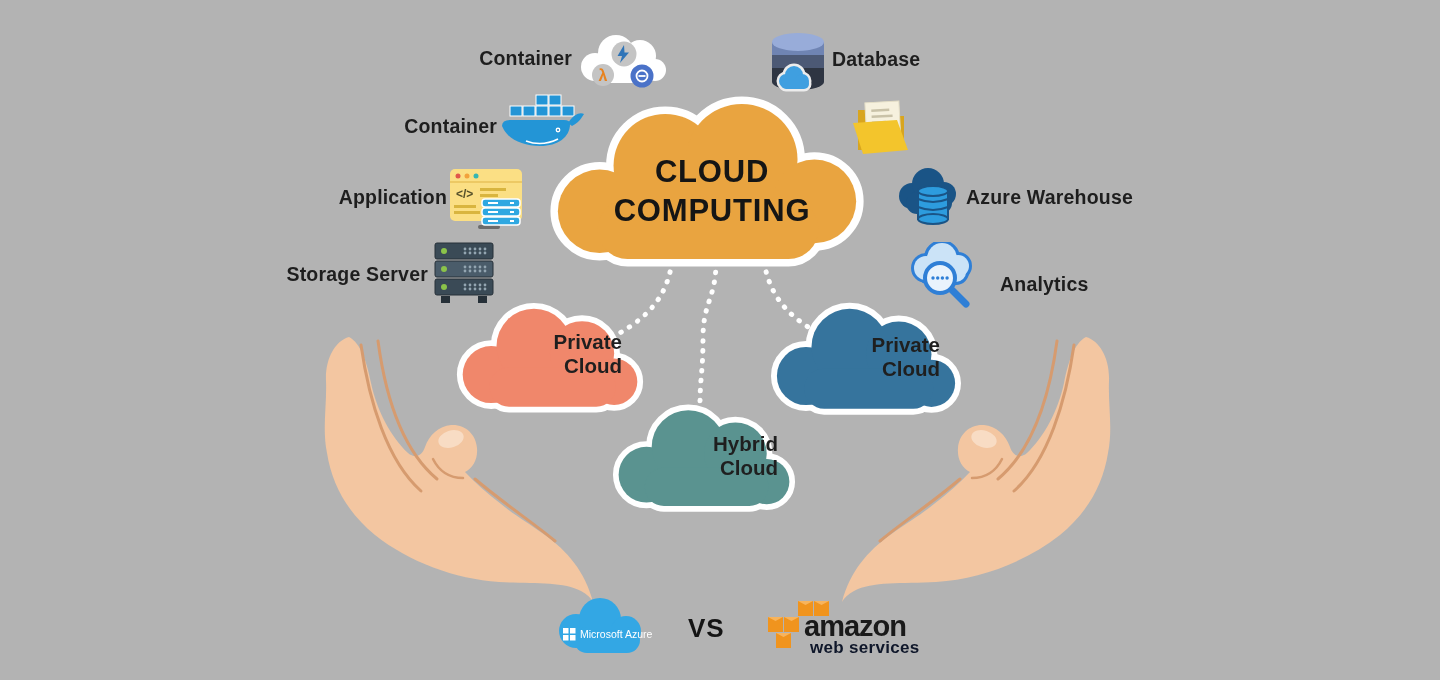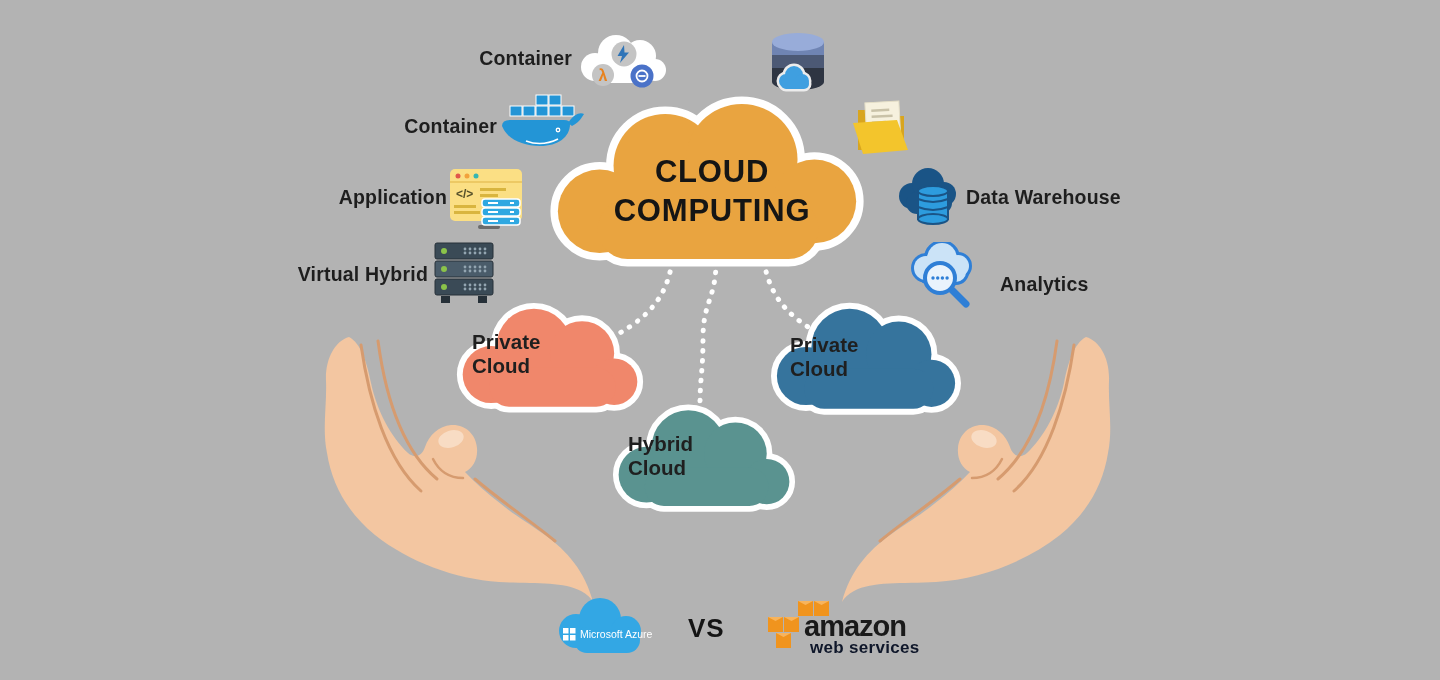--- a/index.html
+++ b/index.html
@@ -2,21 +2,21 @@
 <html><head>
 <meta charset="utf-8">
 <style>
   html,body{margin:0;padding:0;background:#B3B3B3;}
   #canvas{position:relative;width:1440px;height:680px;background:#B3B3B3;overflow:hidden;
           font-family:"Liberation Sans",sans-serif;}
   .svc-label{position:absolute;font-weight:700;font-size:19.5px;color:#1E1E1E;letter-spacing:.2px;z-index:4;}
   .svc-label.right-align{text-align:right;}
   .icon{position:absolute;z-index:4;}
   .cloud{position:absolute;z-index:3;}
-  .cloud-name{position:absolute;z-index:5;text-align:left;font-weight:700;font-size:20.5px;
+  .cloud-name{position:absolute;z-index:5;text-align:right;font-weight:700;font-size:20.5px;
               line-height:23.5px;color:#1F1F1F;}
   #main-title{position:absolute;left:562px;top:152px;width:300px;z-index:5;text-align:center;
               font-weight:800;font-size:31px;line-height:39px;color:#151515;letter-spacing:.8px;}
   #connectors{position:absolute;left:0;top:0;z-index:2;}
   .hand{position:absolute;z-index:1;width:285px;height:272px;}
   #vs-label{position:absolute;left:688px;top:613px;width:52px;z-index:4;
             font-weight:800;font-size:26px;color:#141414;letter-spacing:1px;}
   #aws-text1{position:absolute;left:804px;top:610px;z-index:4;font-weight:800;font-size:29px;
              color:#1A1A1A;letter-spacing:-1px;}
   #aws-text2{position:absolute;left:810px;top:638px;z-index:4;font-weight:600;font-size:17px;
@@ -156,23 +156,24 @@
     </svg>
   </div>
   <div class="cloud-name" style="left:628px;top:432px;width:150px;">
     <div>Hybrid</div>
     <div>Cloud</div>
   </div>
 
   <div class="svc-label right-align" style="left:420px;top:47px;width:152px;">Container</div>
   <div class="svc-label right-align" style="left:345px;top:115px;width:152px;">Container</div>
   <div class="svc-label right-align" style="left:295px;top:186px;width:152px;">Application</div>
-  <div class="svc-label right-align" style="left:276px;top:263px;width:152px;">Virtual Hybrid</div>
-
-  <div class="svc-label" style="left:966px;top:186px;width:190px;">Data Warehouse</div>
+  <div class="svc-label right-align" style="left:276px;top:263px;width:152px;">Storage Server</div>
+
+  <div class="svc-label" style="left:832px;top:48px;width:180px;">Database</div>
+  <div class="svc-label" style="left:966px;top:186px;width:190px;">Azure Warehouse</div>
   <div class="svc-label" style="left:988px;top:273px;width:160px;margin-left:12px;">Analytics</div>
 
   <div class="icon" style="left:576px;top:28px;">
     <svg width="96" height="66" viewBox="0 0 96 66">
       <g fill="#FFFFFF">
         <circle cx="19" cy="39" r="14"></circle>
           <circle cx="40" cy="25" r="18"></circle>
         <circle cx="64" cy="28" r="16"></circle>
           <circle cx="79" cy="42" r="11"></circle>
         <rect x="18" y="35" width="62" height="20" rx="10"></rect>

